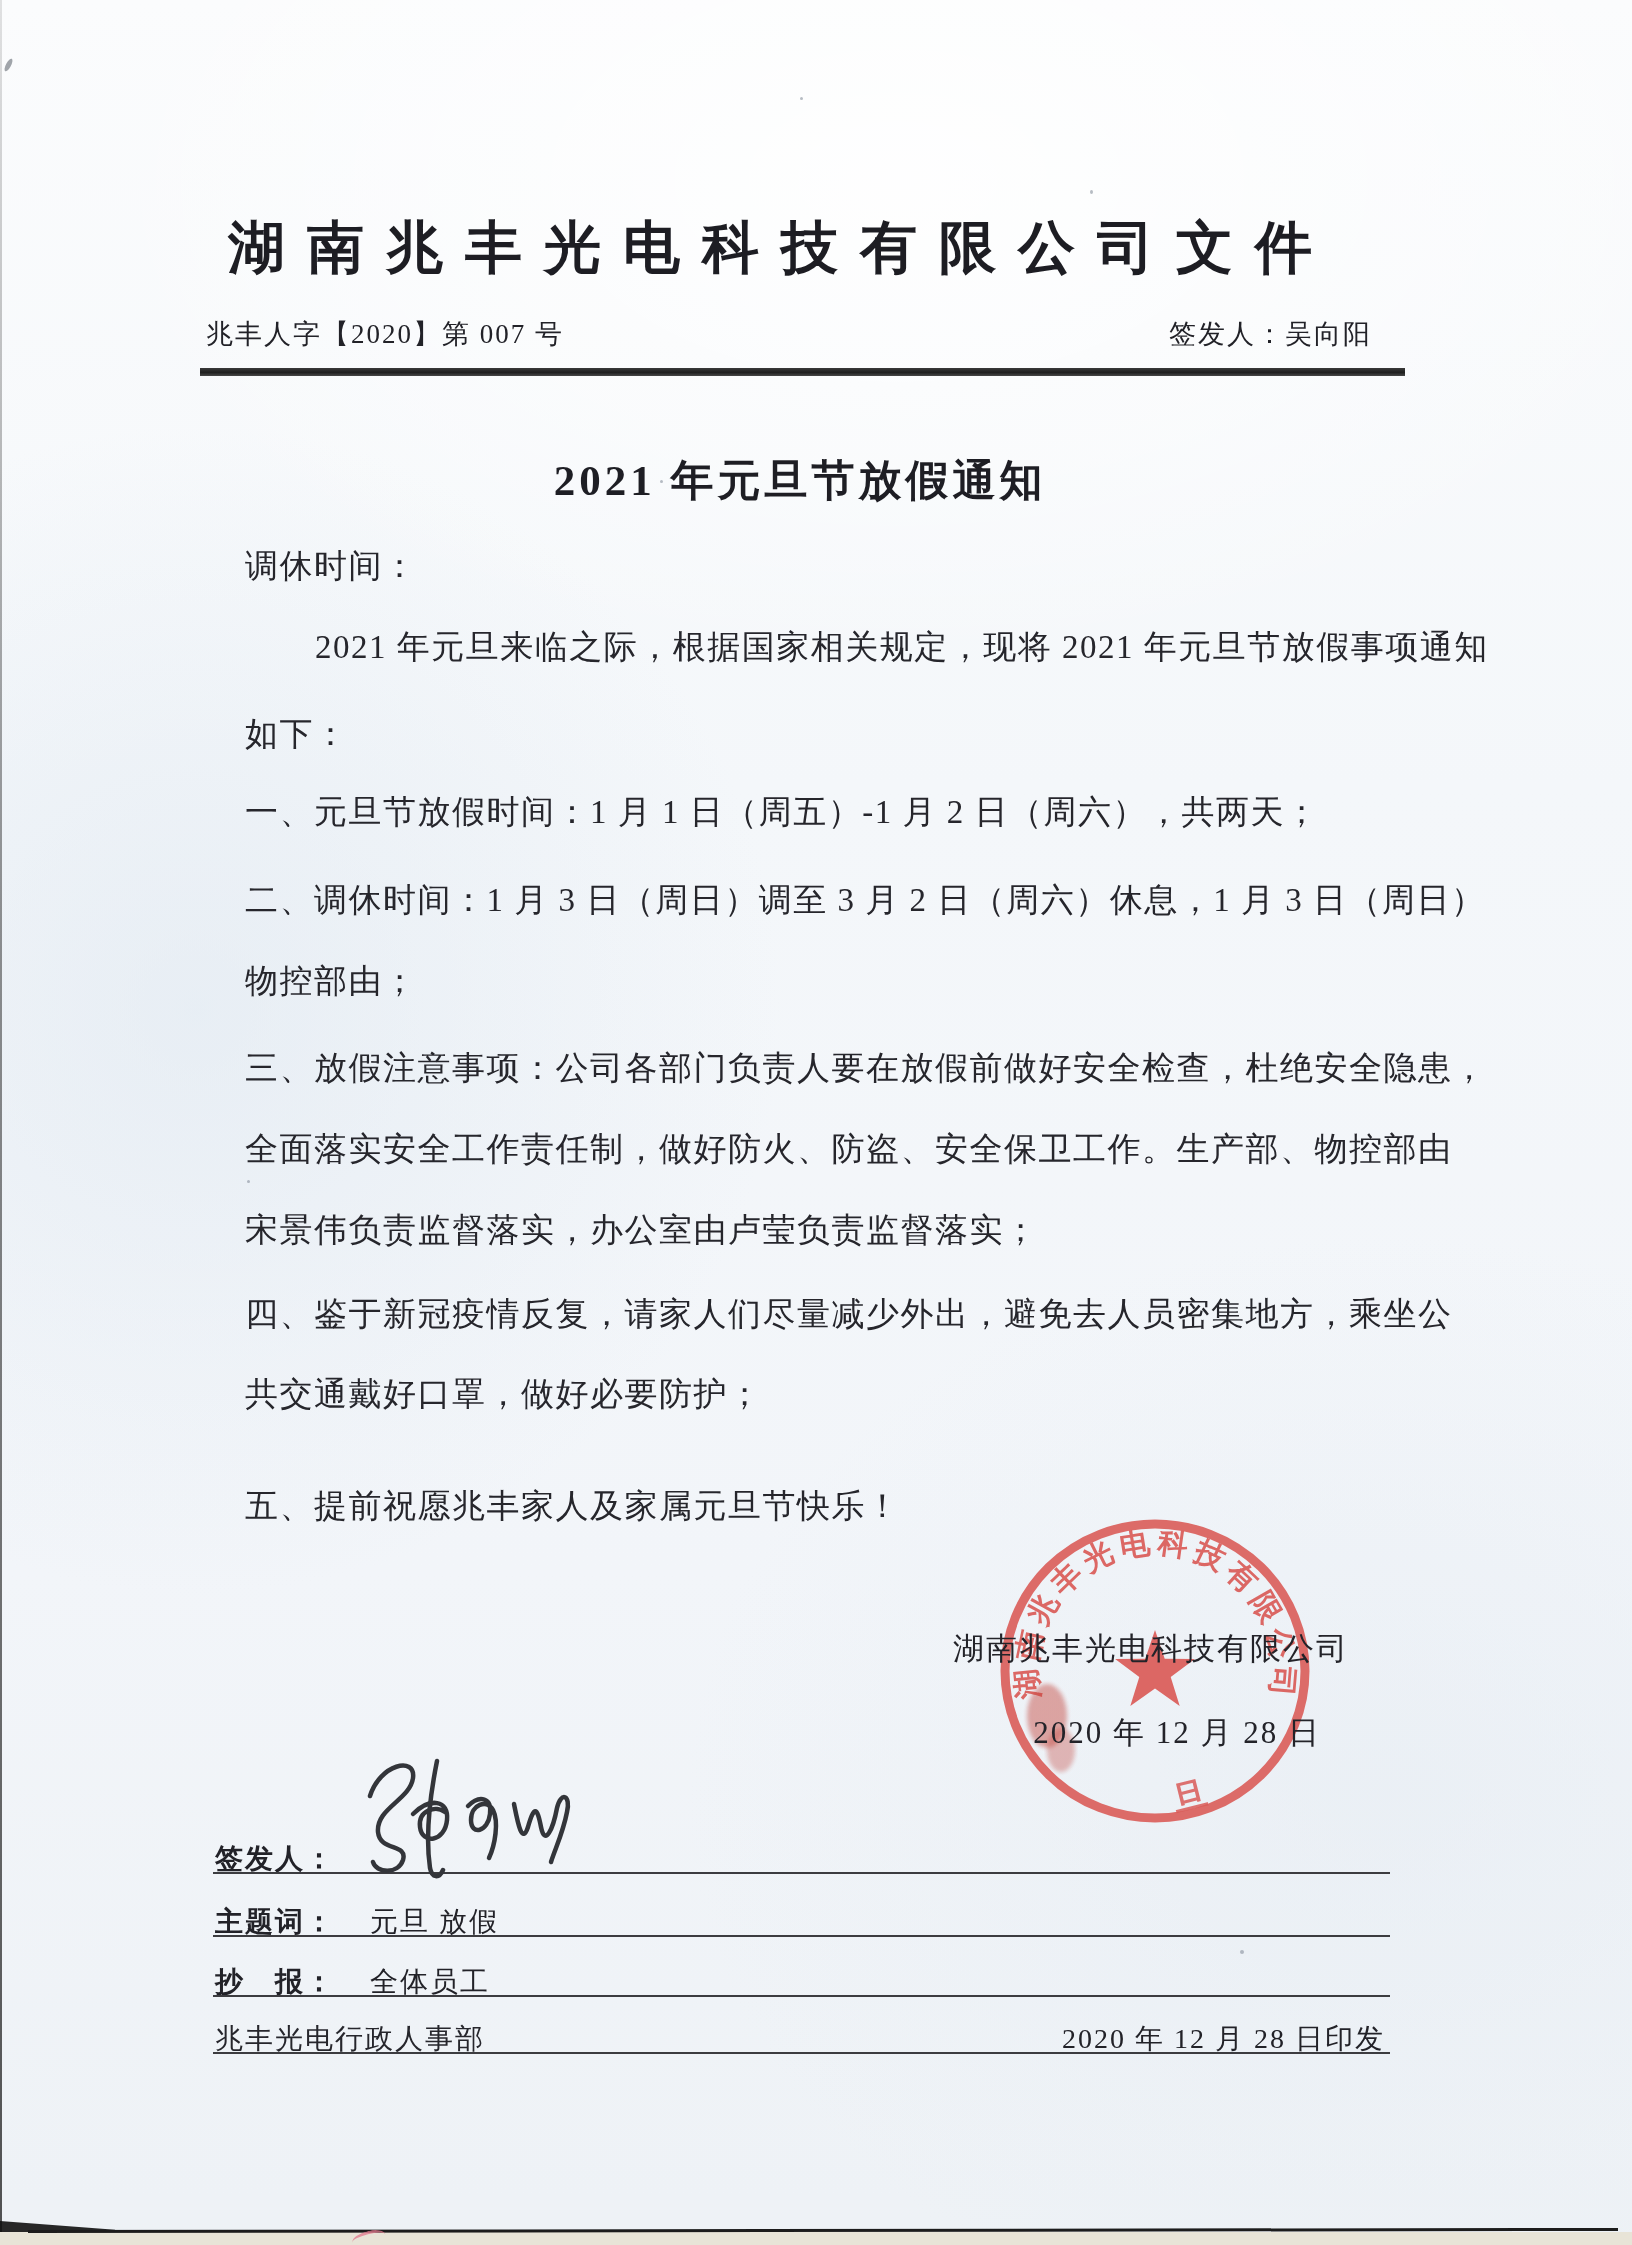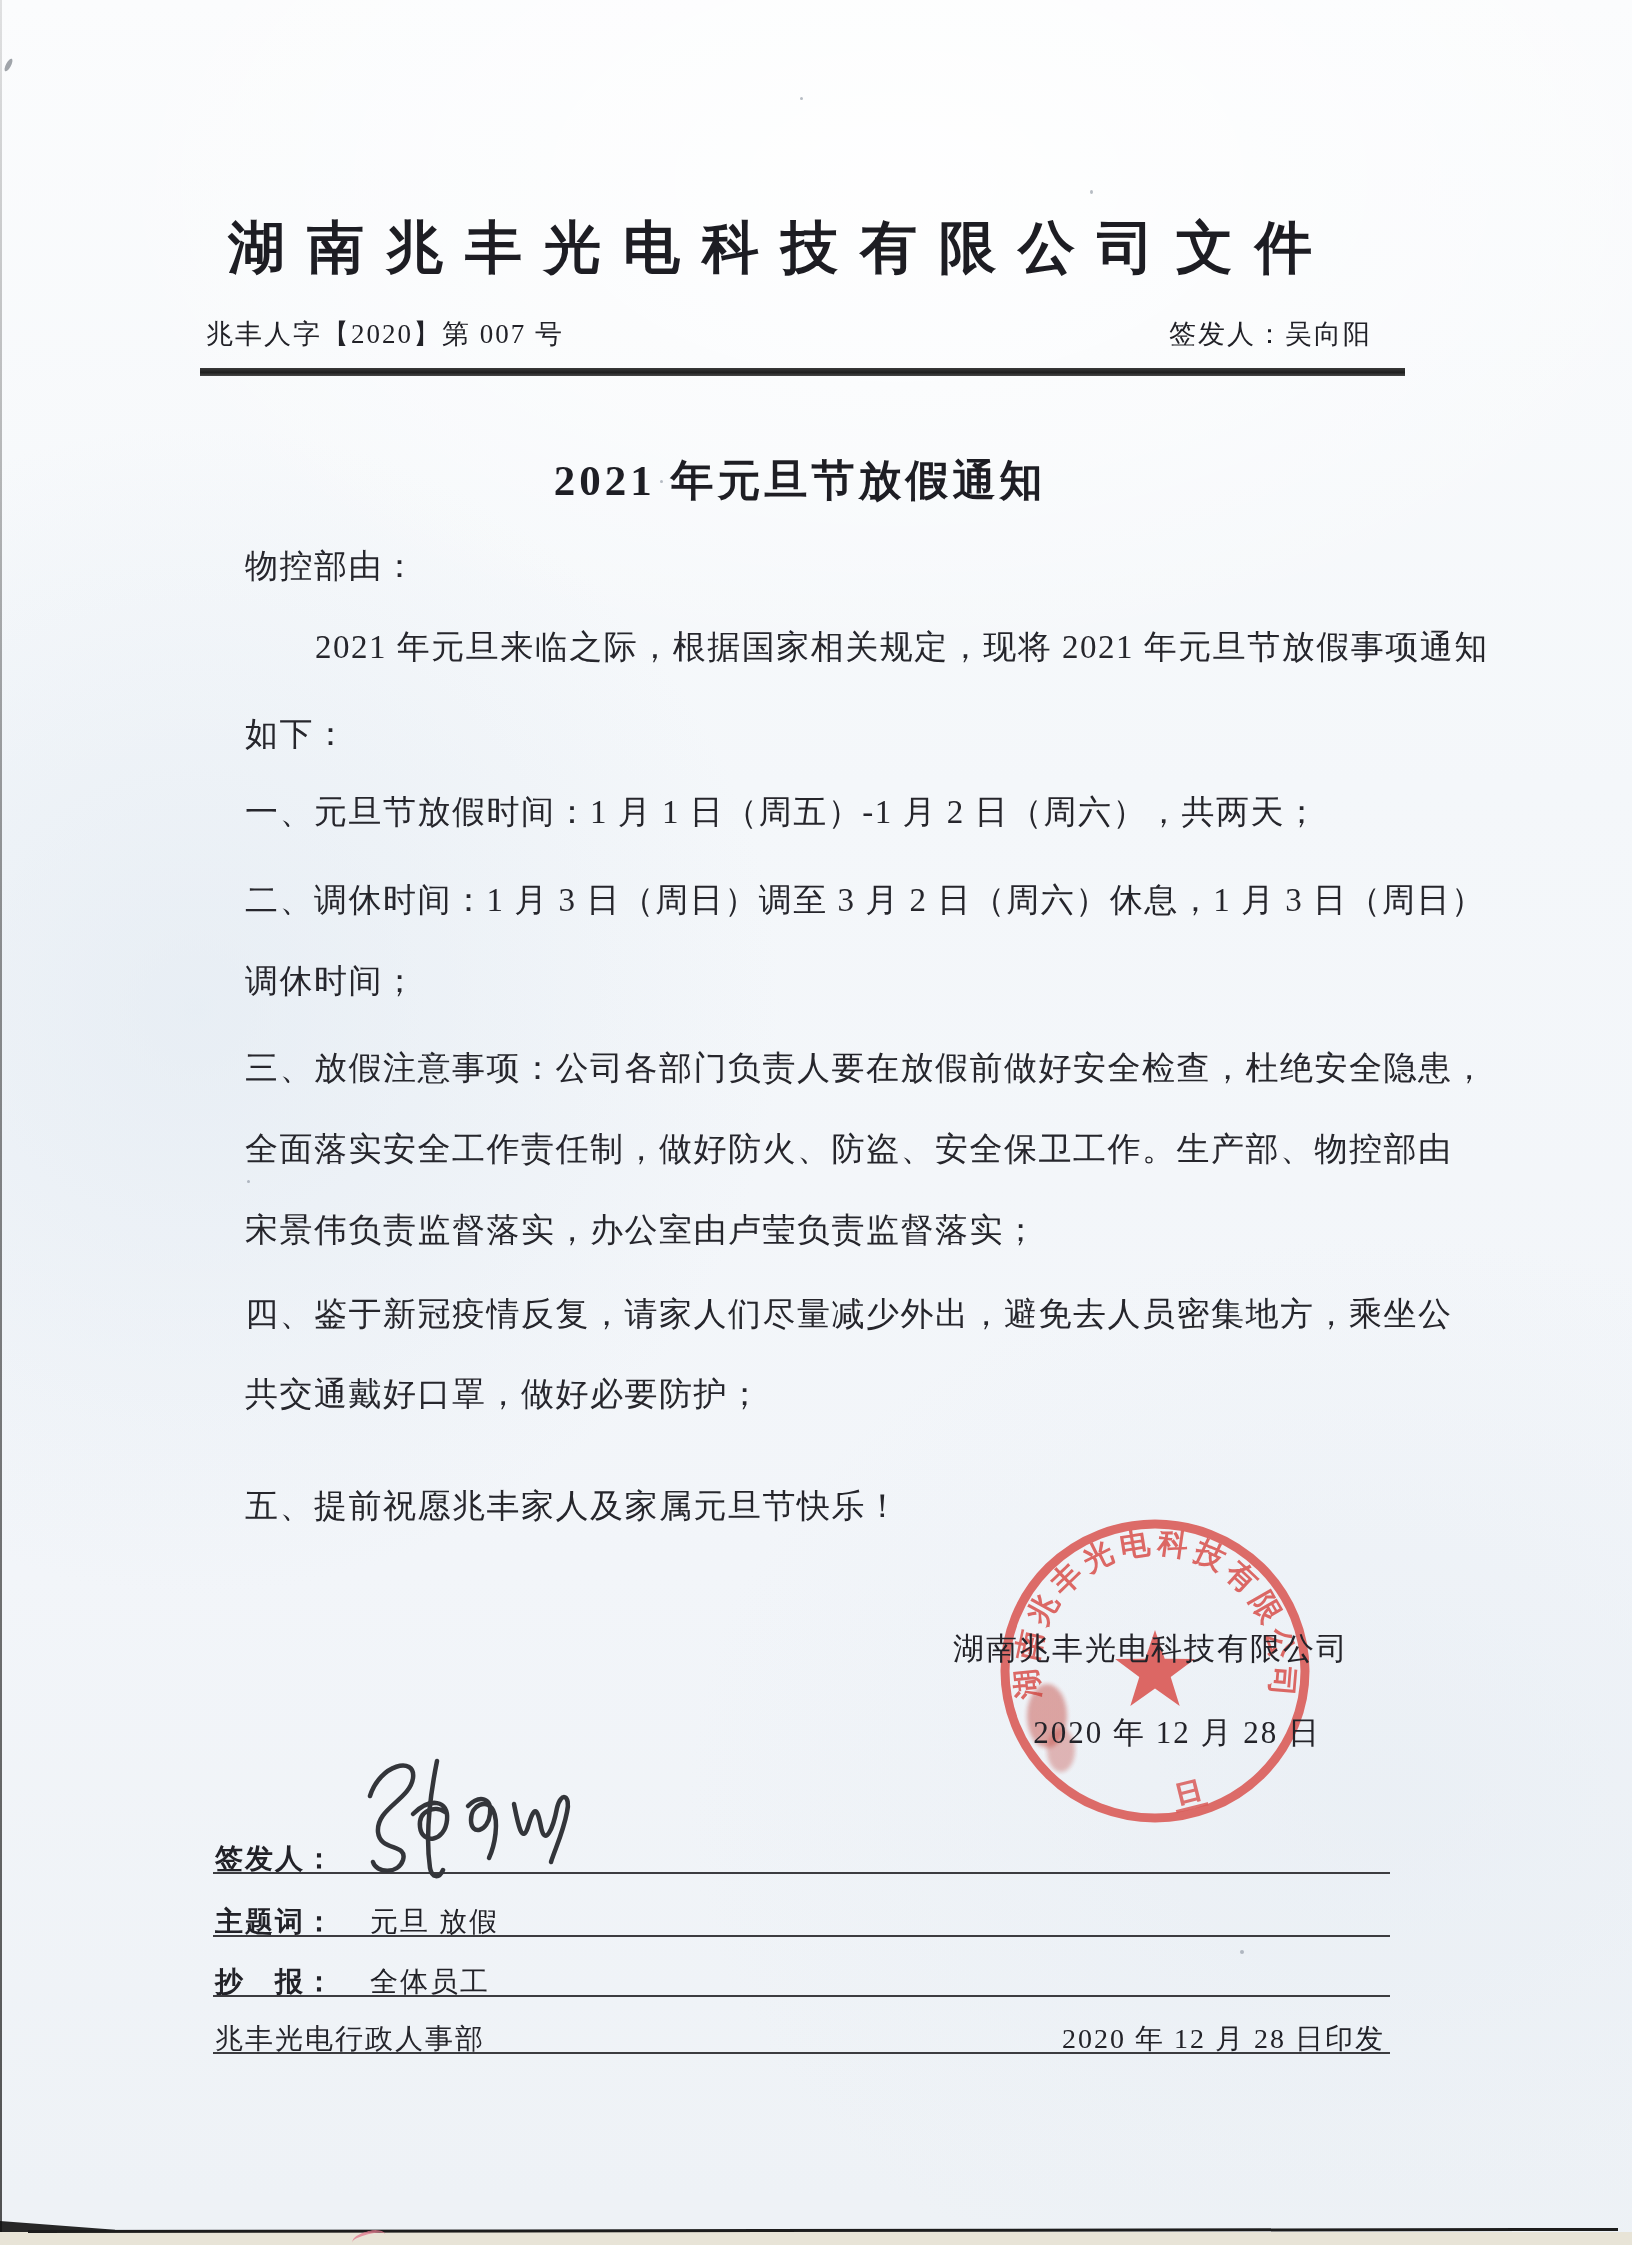--- a/index.html
+++ b/index.html
@@ -88,26 +88,26 @@
 
 <div class="page">
 
   <div class="abs org-title">湖南兆丰光电科技有限公司文件</div>
   <div class="abs docno-row docno-left">兆丰人字【2020】第 007 号</div>
   <div class="abs docno-row docno-right">签发人：吴向阳</div>
   <div class="abs head-rule"></div>
 
   <div class="abs doc-title">2021 年元旦节放假通知</div>
 
-  <div class="abs bline bl0">物控部由：</div>
+  <div class="abs bline bl0">调休时间：</div>
   <div class="abs bline bl1 indent">2021 年元旦来临之际，根据国家相关规定，现将 2021 年元旦节放假事项通知</div>
   <div class="abs bline bl2">如下：</div>
   <div class="abs bline bl3">一、元旦节放假时间：1 月 1 日（周五）-1 月 2 日（周六），共两天；</div>
   <div class="abs bline bl4">二、调休时间：1 月 3 日（周日）调至 3 月 2 日（周六）休息，1 月 3 日（周日）</div>
-  <div class="abs bline bl5">调休时间；</div>
+  <div class="abs bline bl5">物控部由；</div>
   <div class="abs bline bl6">三、放假注意事项：公司各部门负责人要在放假前做好安全检查，杜绝安全隐患，</div>
   <div class="abs bline bl7">全面落实安全工作责任制，做好防火、防盗、安全保卫工作。生产部、物控部由</div>
   <div class="abs bline bl8">宋景伟负责监督落实，办公室由卢莹负责监督落实；</div>
   <div class="abs bline bl9">四、鉴于新冠疫情反复，请家人们尽量减少外出，避免去人员密集地方，乘坐公</div>
   <div class="abs bline bl10">共交通戴好口罩，做好必要防护；</div>
   <div class="abs bline bl11">五、提前祝愿兆丰家人及家属元旦节快乐！</div>
 
   <div class="abs signoff-company">湖南兆丰光电科技有限公司</div>
   <div class="abs signoff-date">2020 年 12 月 28 日</div>
 

